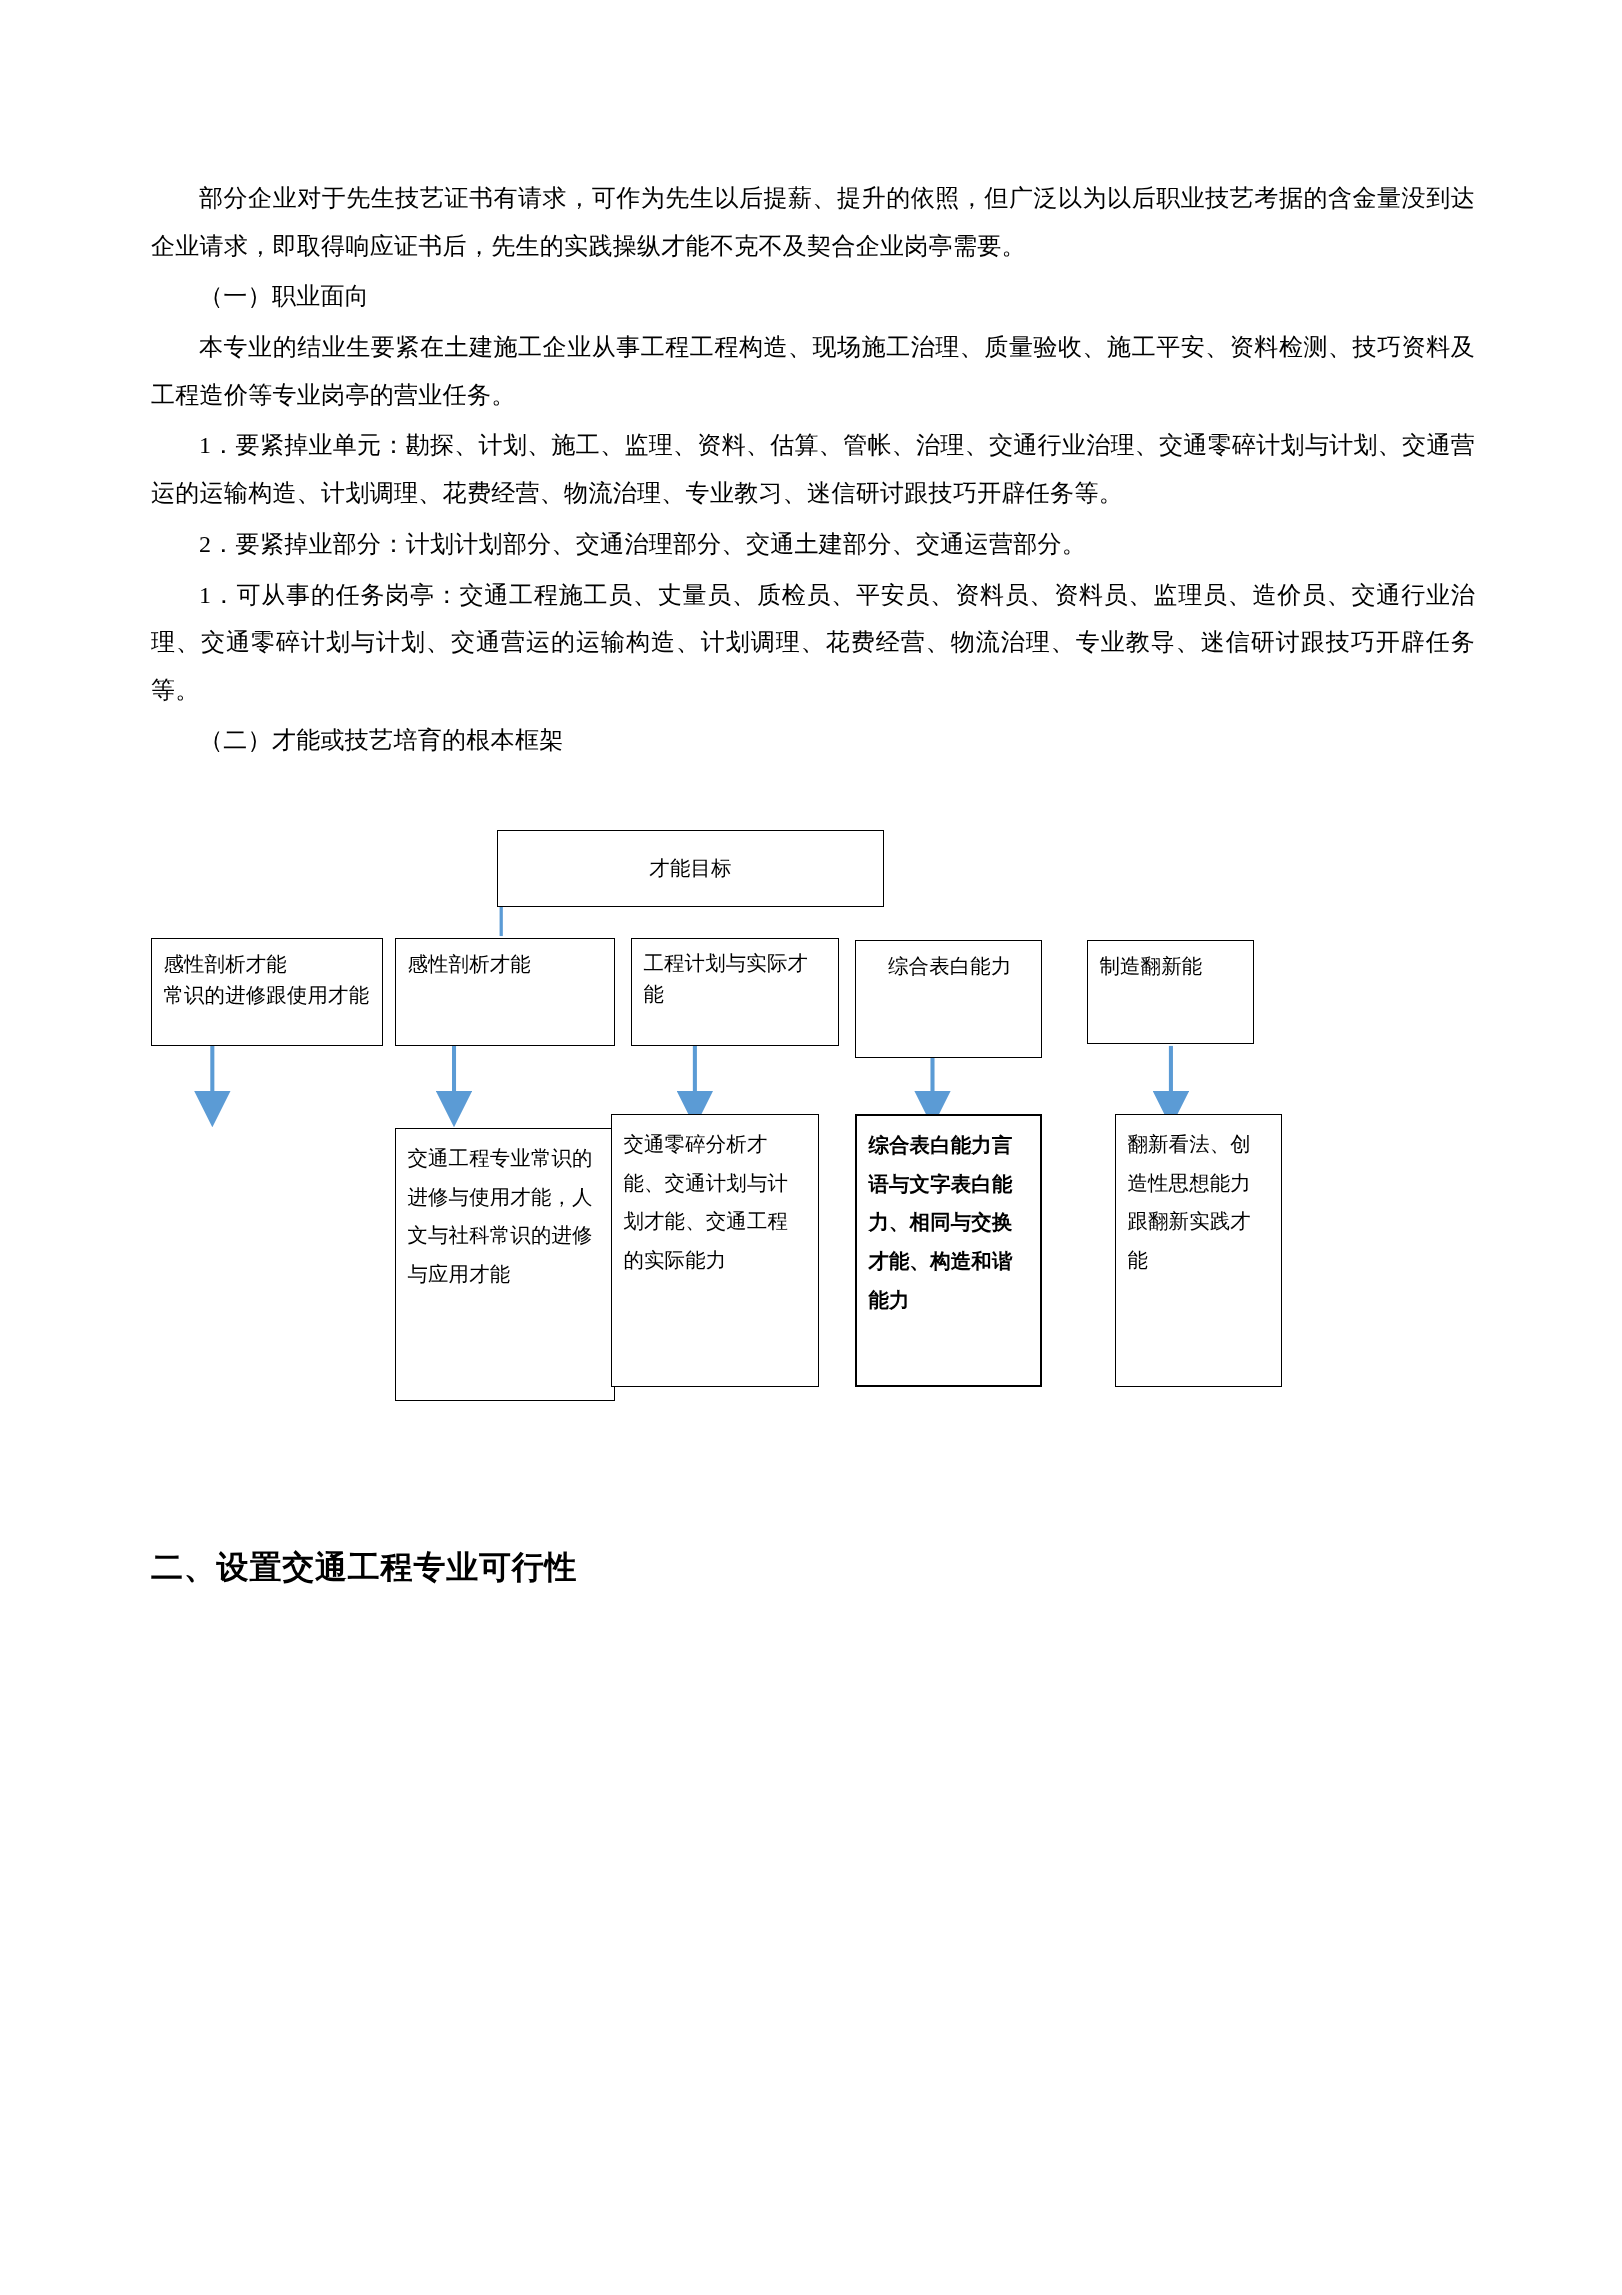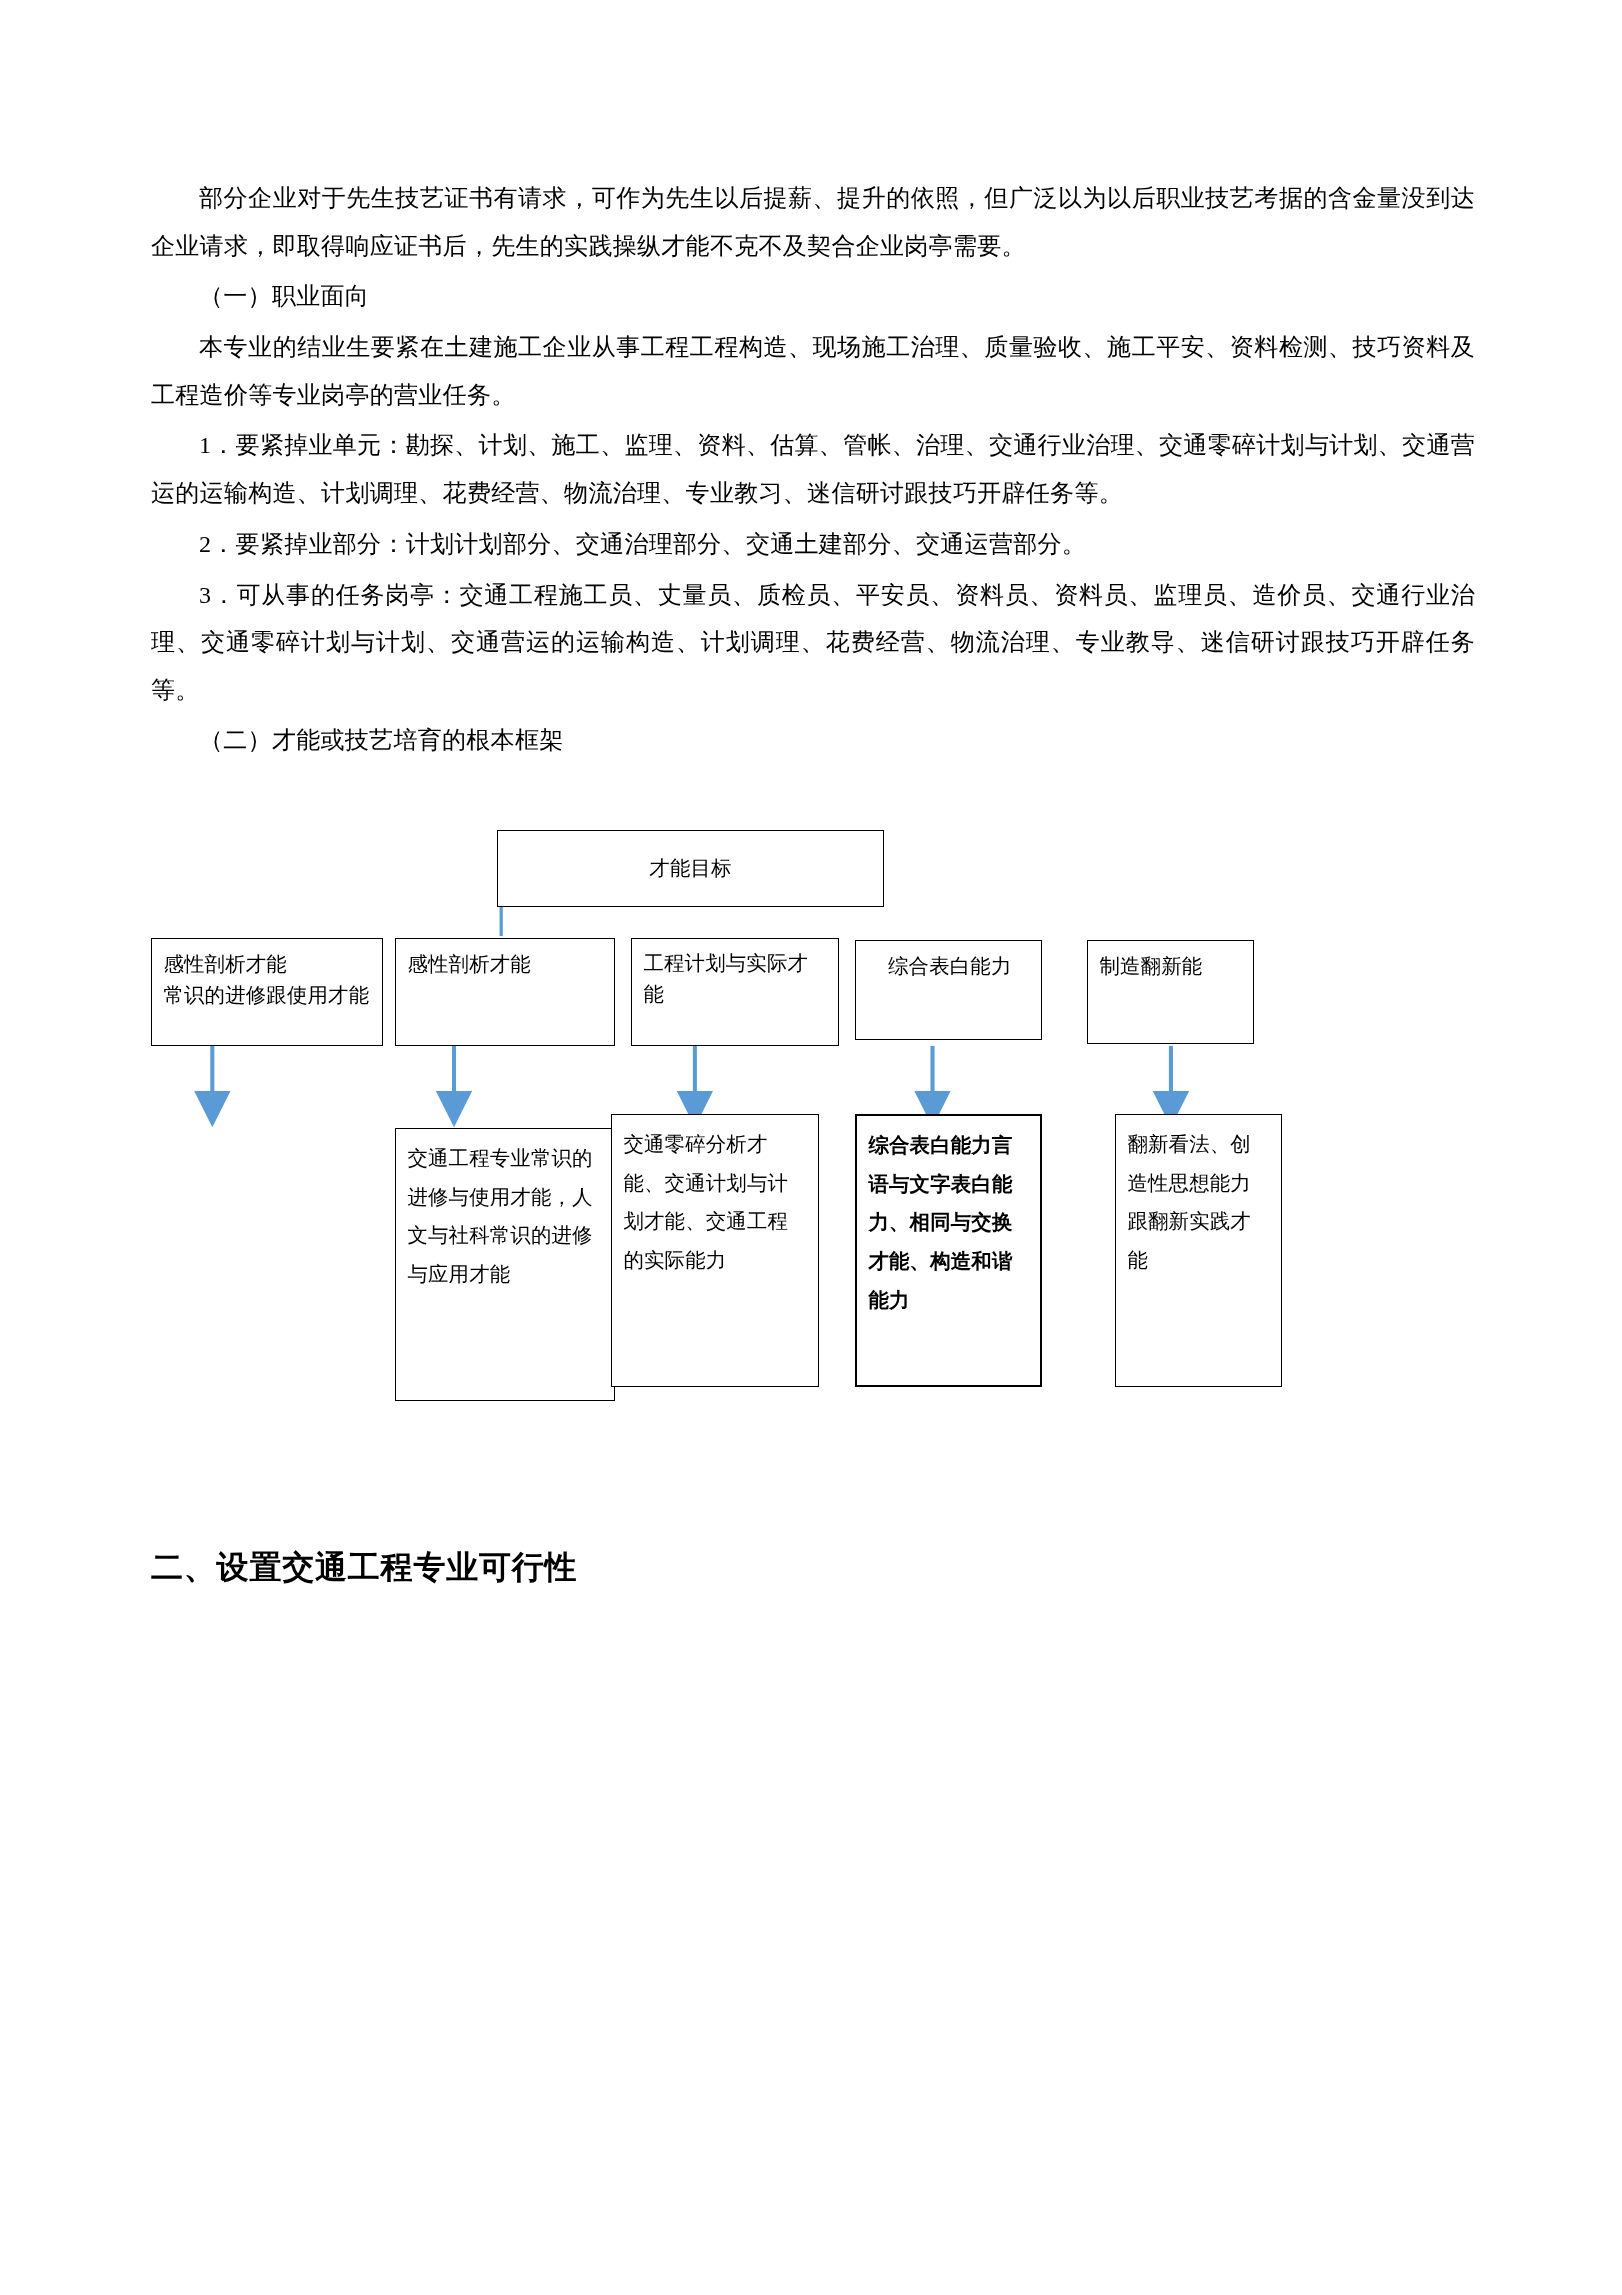--- a/index.html
+++ b/index.html
@@ -66,21 +66,21 @@
 </head>
 <body>
 
 <div class="page">
 
   <p class="para indent">部分企业对于先生技艺证书有请求，可作为先生以后提薪、提升的依照，但广泛以为以后职业技艺考据的含金量没到达企业请求，即取得响应证书后，先生的实践操纵才能不克不及契合企业岗亭需要。</p>
   <p class="para indent">（一）职业面向</p>
   <p class="para indent">本专业的结业生要紧在土建施工企业从事工程工程构造、现场施工治理、质量验收、施工平安、资料检测、技巧资料及工程造价等专业岗亭的营业任务。</p>
   <p class="para listitem">1．要紧掉业单元：勘探、计划、施工、监理、资料、估算、管帐、治理、交通行业治理、交通零碎计划与计划、交通营运的运输构造、计划调理、花费经营、物流治理、专业教习、迷信研讨跟技巧开辟任务等。</p>
   <p class="para listitem">2．要紧掉业部分：计划计划部分、交通治理部分、交通土建部分、交通运营部分。</p>
-  <p class="para listitem">3．可从事的任务岗亭：交通工程施工员、丈量员、质检员、平安员、资料员、资料员、监理员、造价员、交通行业治理、交通零碎计划与计划、交通营运的运输构造、计划调理、花费经营、物流治理、专业教导、迷信研讨跟技巧开辟任务等。</p>
+  <p class="para listitem">1．可从事的任务岗亭：交通工程施工员、丈量员、质检员、平安员、资料员、资料员、监理员、造价员、交通行业治理、交通零碎计划与计划、交通营运的运输构造、计划调理、花费经营、物流治理、专业教导、迷信研讨跟技巧开辟任务等。</p>
   <p class="para indent">（二）才能或技艺培育的根本框架</p>
 
   <div class="diagram">
 
     <svg class="arrow-svg" width="1327" height="651" viewBox="0 0 1630 800">
       <defs>
         <marker id="ah" markerWidth="9" markerHeight="9" refX="4" refY="4.5" orient="auto">
           <path d="M0,0 L9,4.5 L0,9 z" fill="#5b9bd5"></path>
         </marker>
       </defs>
@@ -95,21 +95,21 @@
     </svg>
 
     <div class="node center" style="left:346px; top:16.3px; width:387px; height:77px;">才能目标</div>
 
     <div class="node" style="left:0px; top:124px; width:232px; height:108px;">
       <span style="white-space:pre-line;">感性剖析才能
 常识的进修跟使用才能</span>
     </div>
     <div class="node" style="left:244px; top:124px; width:220px; height:108px;">感性剖析才能</div>
     <div class="node" style="left:480px; top:124px; width:208px; height:108px;font-family:Liberation Mono, monospace;">工程计划与实际才能</div>
-    <div class="node" style="left:704px; top:126px; width:187px; height:100px;padding-left:32px;">综合表白能力</div>
+    <div class="node" style="left:704px; top:126px; width:187px; height:118px;padding-left:32px;">综合表白能力</div>
     <div class="node" style="left:936px; top:126px; width:167px; height:104px;">制造翻新能</div>
 
     <div class="node" style="left:244px; top:314px; width:220px; height:273px; line-height:1.9;">交通工程专业常识的进修与使用才能，人文与社科常识的进修与应用才能</div>
     <div class="node" style="left:460px; top:300px; width:208px; height:273px; line-height:1.9;">交通零碎分析才能、交通计划与计划才能、交通工程的实际能力</div>
     <div class="node thick" style="left:704px; top:300px; width:187px; height:273px; line-height:1.9;font-weight:bold;">综合表白能力言语与文字表白能力、相同与交换才能、构造和谐能力</div>
     <div class="node" style="left:964px; top:300px; width:167px; height:273px; line-height:1.9;">翻新看法、创造性思想能力跟翻新实践才能</div>
 
   </div>
 
   <h2 class="heading">二、设置交通工程专业可行性</h2>

